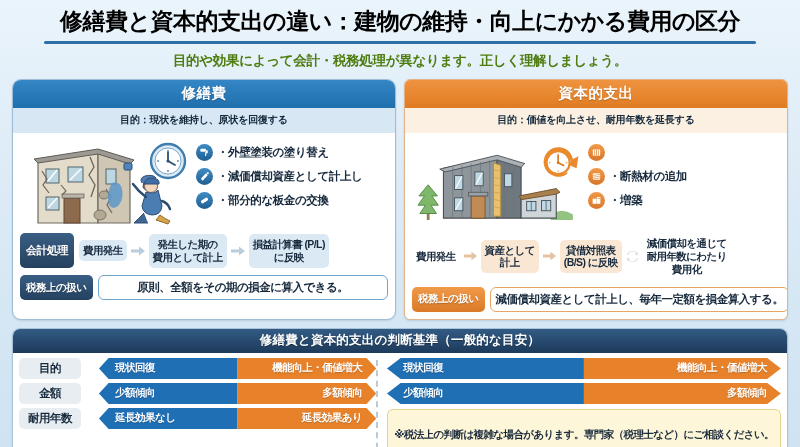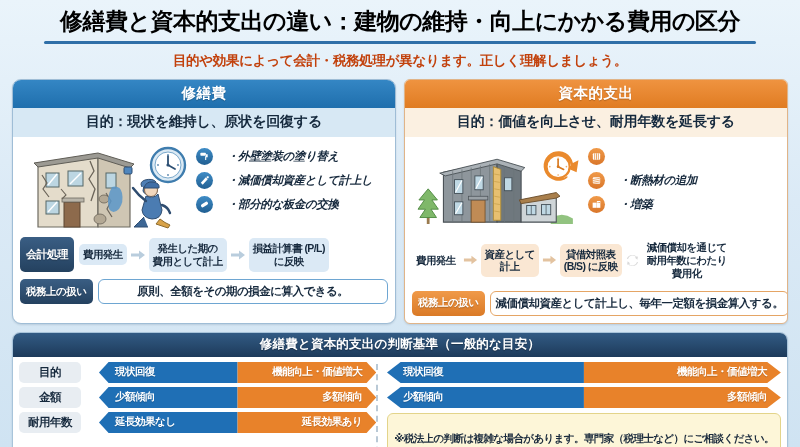--- a/index.html
+++ b/index.html
@@ -18,21 +18,21 @@
   .title {
     font-size: 23px; font-weight: bold; color: #000000;
     letter-spacing: -0.5px; line-height: 1.1; white-space: nowrap;
   }
   .title-rule {
     height: 3px; background: #2f6fa8; margin: 7px 30px 0;
     border-radius: 2px;
   }
   .subtitle {
     margin-top: 8px; font-size: 13.5px; font-weight: bold;
-    color: #c2410c; letter-spacing: -0.3px; white-space: nowrap;
+    color: #4d7c0f; letter-spacing: -0.3px; white-space: nowrap;
   }
 
   
   .panels {
     display: flex; gap: 8px; padding: 9px 12px 0;
   }
   .panel {
     flex: 1 1 0; border-radius: 9px; overflow: hidden;
     border: 1px solid #9fbdd6; background: #fff;
     box-shadow: 0 1px 2px rgba(20,50,80,.14);
@@ -41,38 +41,38 @@
 
   .panel-head {
     text-align: center; font-size: 14.5px; font-weight: bold;
     color: #fff; padding: 4px 0 5px; letter-spacing: 0.5px;
     text-shadow: 0 1px 1px rgba(0,0,0,.22);
   }
   .panel.blue  .panel-head { background: linear-gradient(180deg,#3486c4 0%, #1f6fad 100%); }
   .panel.orange .panel-head { background: linear-gradient(180deg,#ef9340 0%, #e07c22 100%); }
 
   .panel-purpose {
-    text-align: center; font-size: 14px; font-weight: bold;
+    text-align: center; font-size: 10px; font-weight: bold;
     color: #15293d; padding: 5px 0 6px; letter-spacing: -0.2px;
   }
   .panel.blue  .panel-purpose { background: #d7e8f4; }
   .panel.orange .panel-purpose { background: #fbf0e1; }
 
   .panel-body { padding: 6px 7px 7px; }
 
   
   .illus-row { display: flex; align-items: flex-start; gap: 4px; }
   .illus { width: 172px; height: 88px; flex: 0 0 172px; position: relative; }
   .illus svg { display: block; width: 100%; height: 100%; }
 
   .bullets { flex: 1 1 auto; padding-top: 5px; }
   .bullet {
-    display: flex; align-items: center; gap: 14px;
+    display: flex; align-items: center; gap: 4px;
     font-size: 11.5px; font-weight: bold; color: #16293d;
-    margin-bottom: 7px; letter-spacing: -0.4px; white-space: nowrap; font-style: italic;
+    margin-bottom: 7px; letter-spacing: -0.4px; white-space: nowrap;
   }
   .bullet-ic {
     width: 17px; height: 17px; flex: 0 0 17px; border-radius: 50%;
     display: flex; align-items: center; justify-content: center;
   }
   .panel.blue .bullet-ic { background: linear-gradient(180deg,#3f8cc6,#205f92); }
   .panel.orange .bullet-ic { background: linear-gradient(180deg,#f09a49,#d9762a); }
   .bullet-ic svg { width: 11px; height: 11px; display:block; }
 
   

